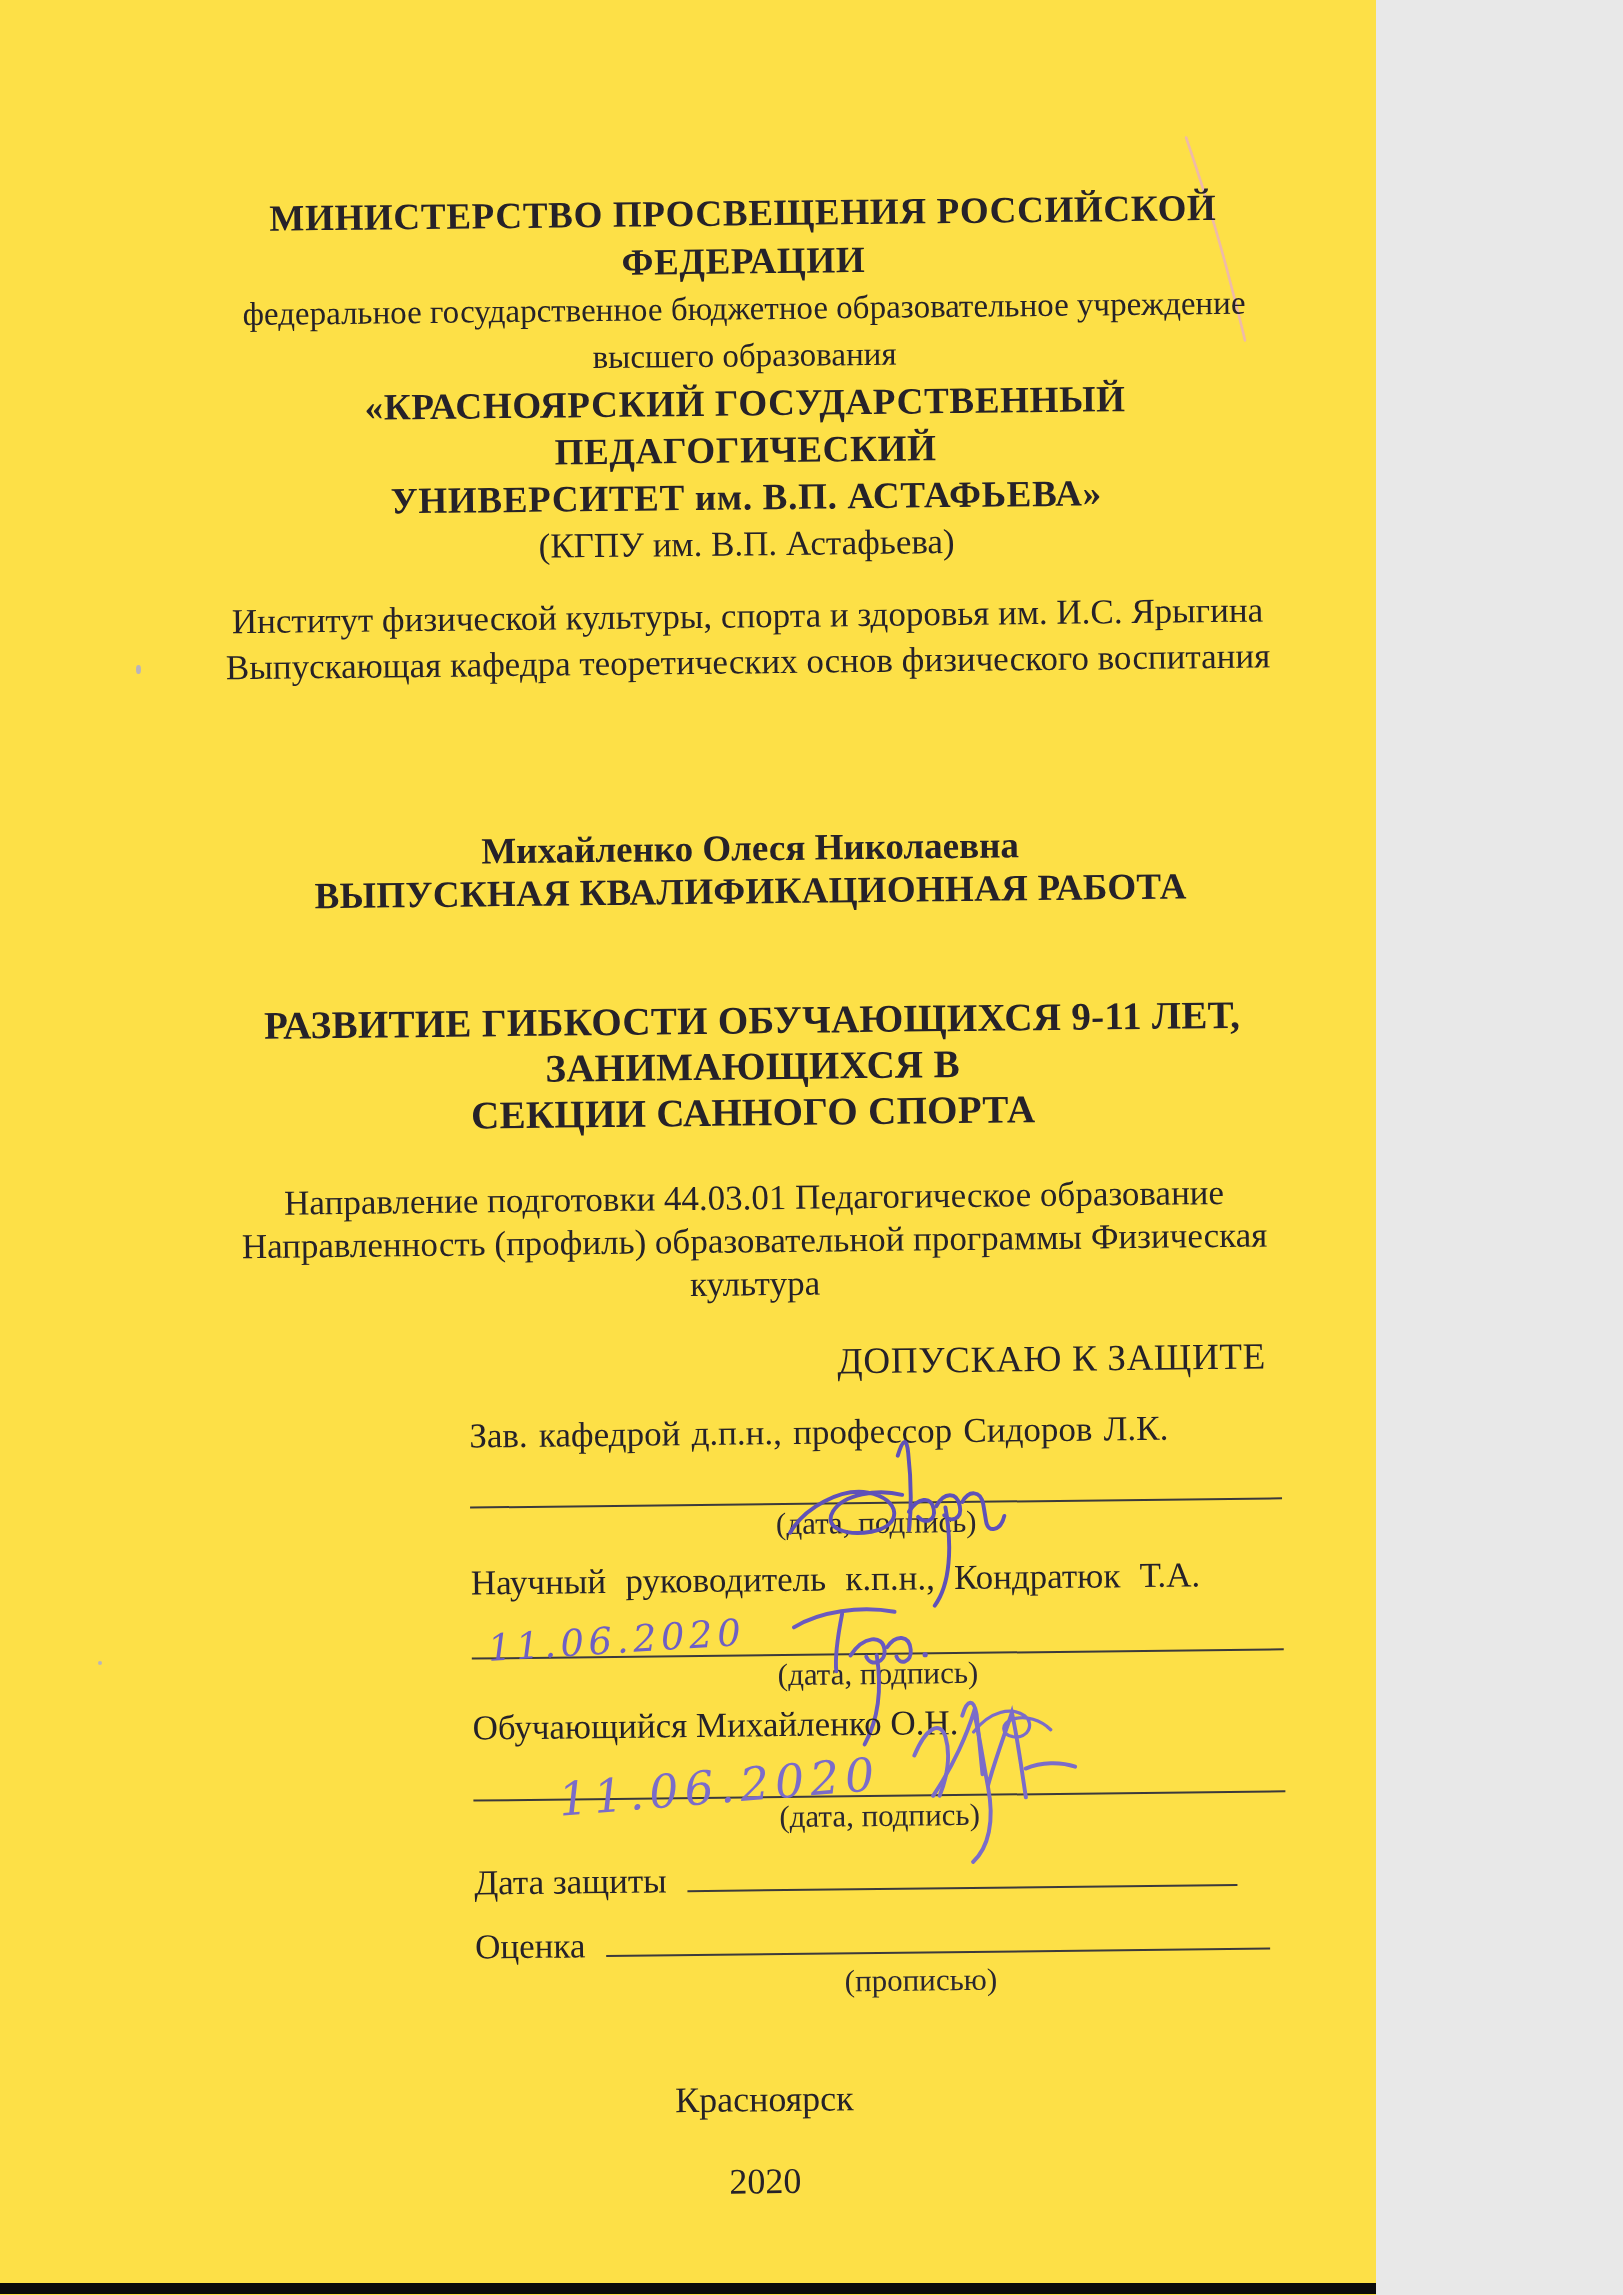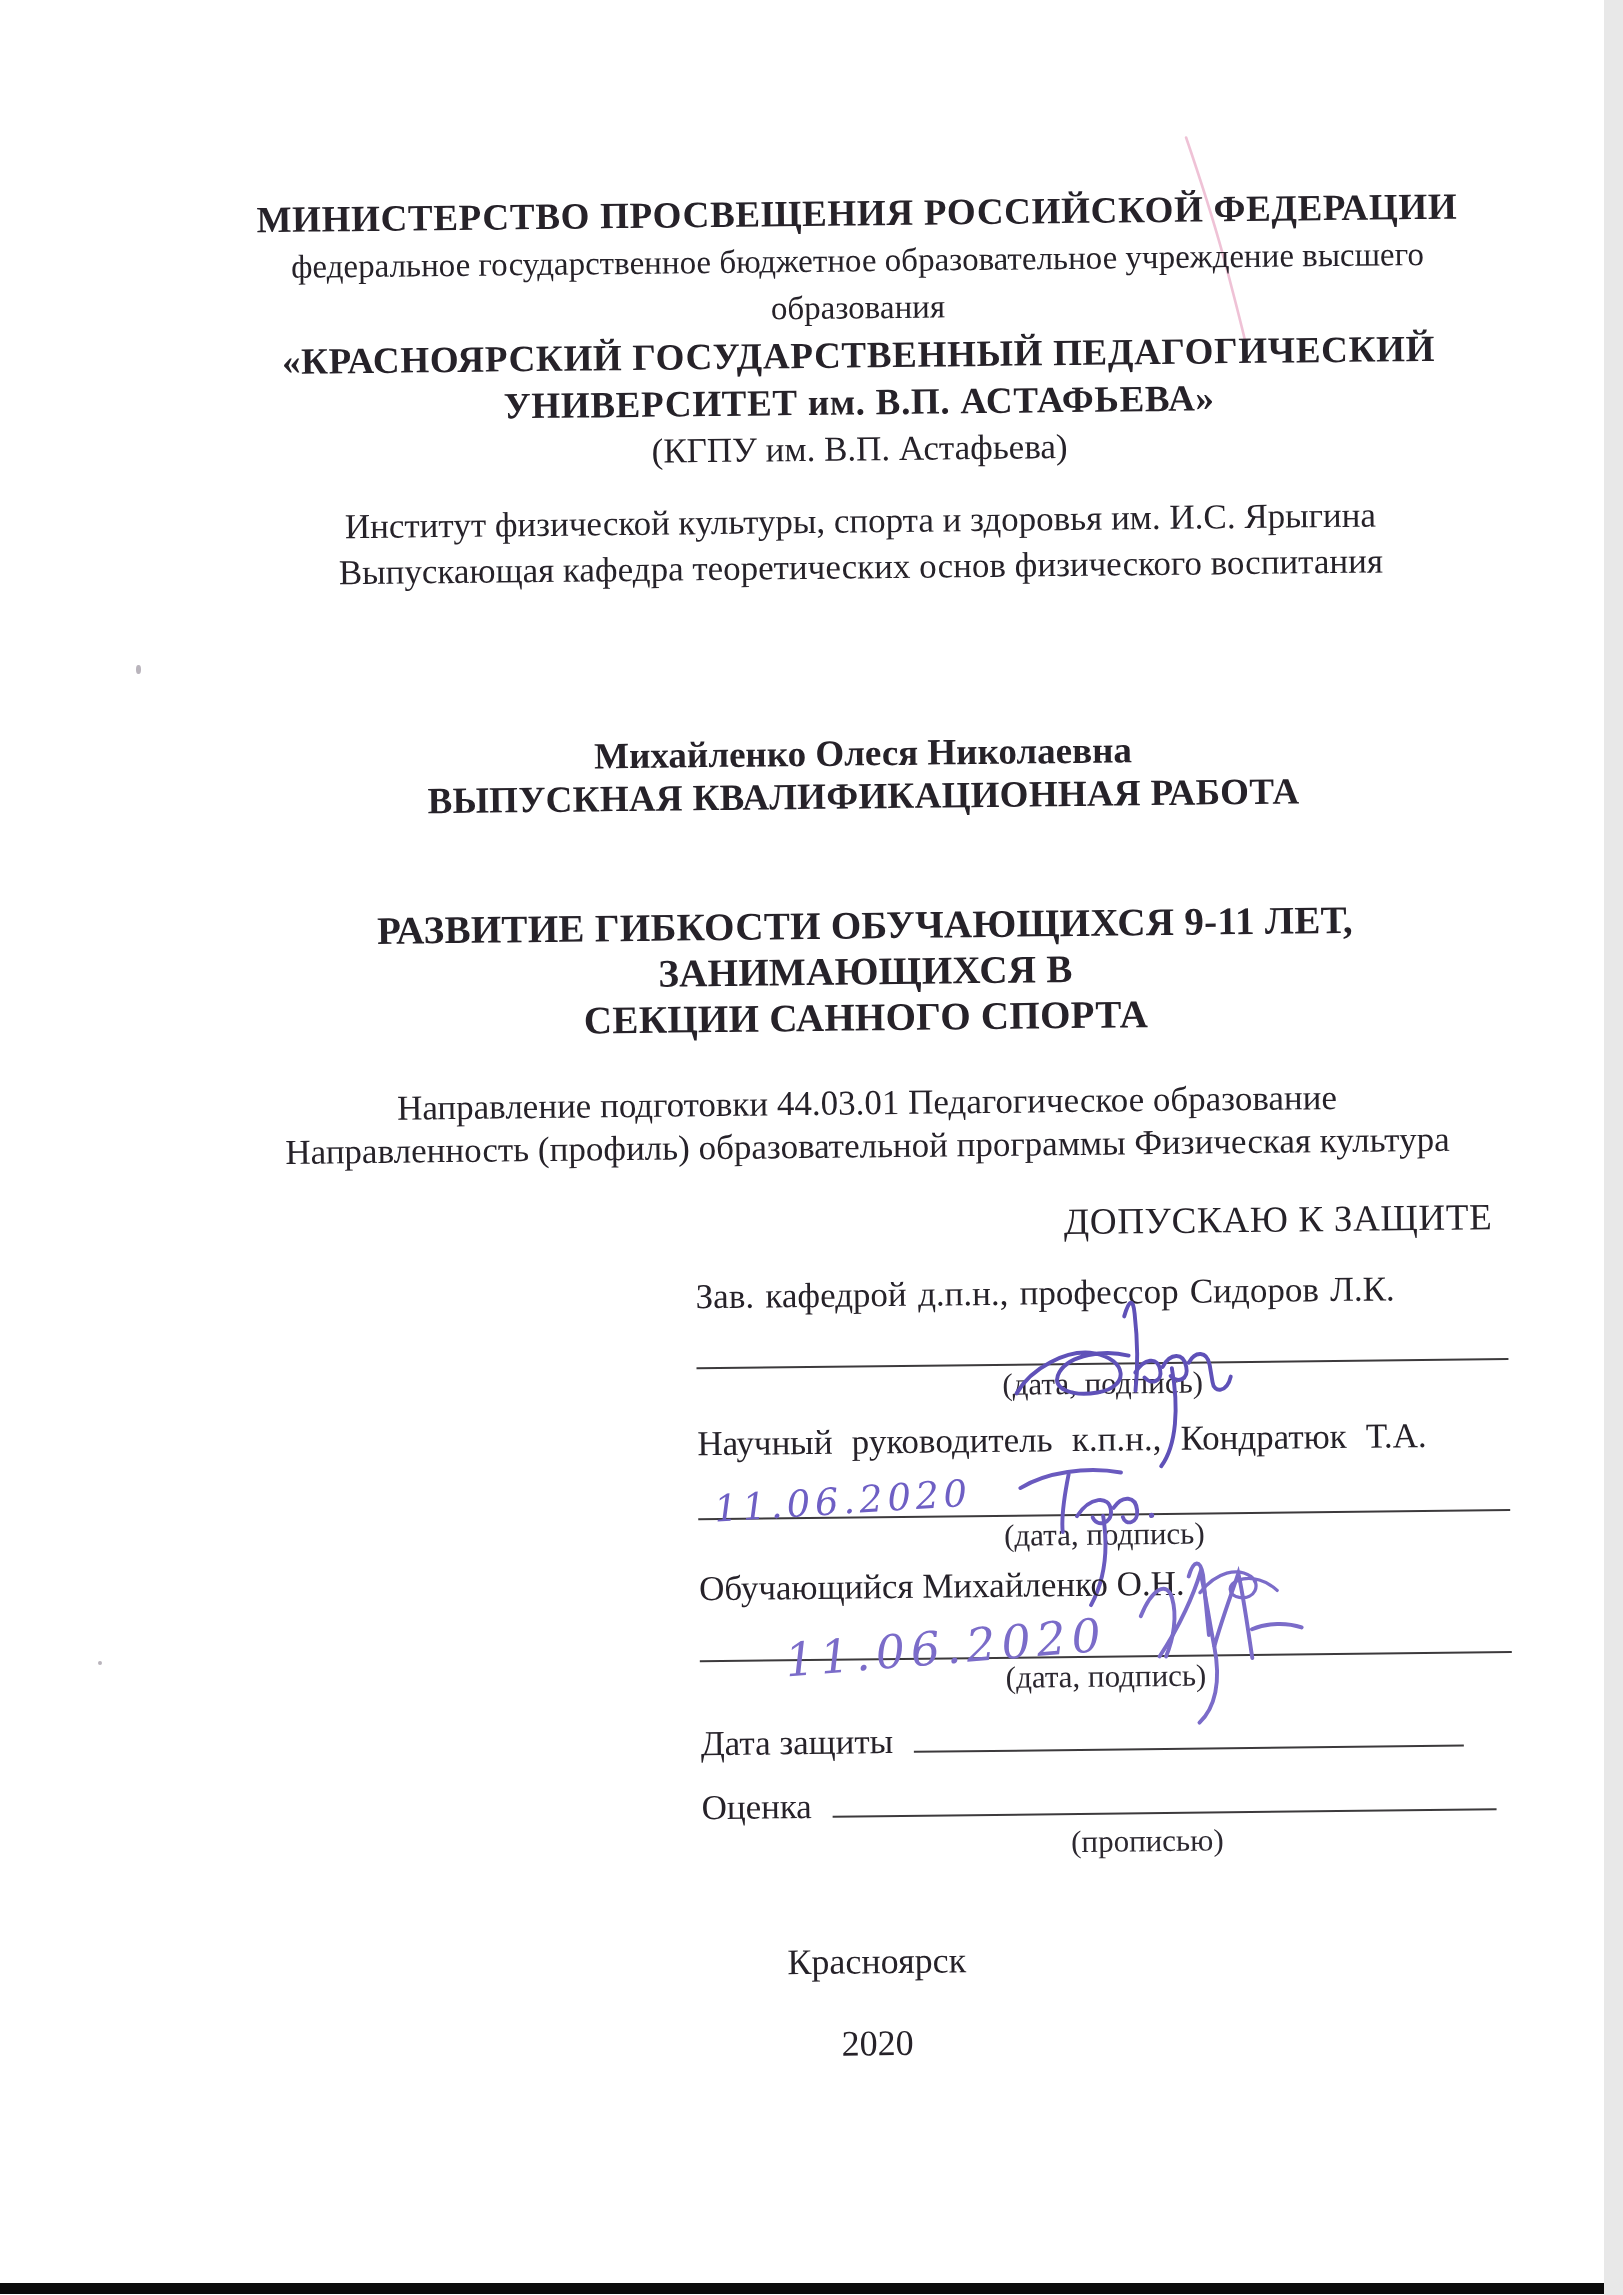--- a/index.html
+++ b/index.html
@@ -1,18 +1,18 @@
 <!DOCTYPE html>
 <html style="font-size:10.5px"><head>
 <meta charset="utf-8">
 <style>
   html,body{margin:0;padding:0;background:#e8e8e8;}
   .page{
-    position:relative; width:1604px; height:2295px;
-    background:#ffffff; overflow:hidden;
+    position:relative; width:1376px; height:2295px;
+    background:#fde047; overflow:hidden;
     font-family:"Liberation Serif", serif;
     color:#262229;
   }
   .content{
     position:absolute; left:0; top:0; right:0;
     transform:rotate(-0.65deg); transform-origin:50% 0;
   }
   .col{ padding:190px 111px 0 216px; text-align:center; }
 
   .l-min   { font-size:37px; font-weight:bold; line-height:48px; letter-spacing:0.7px;}

